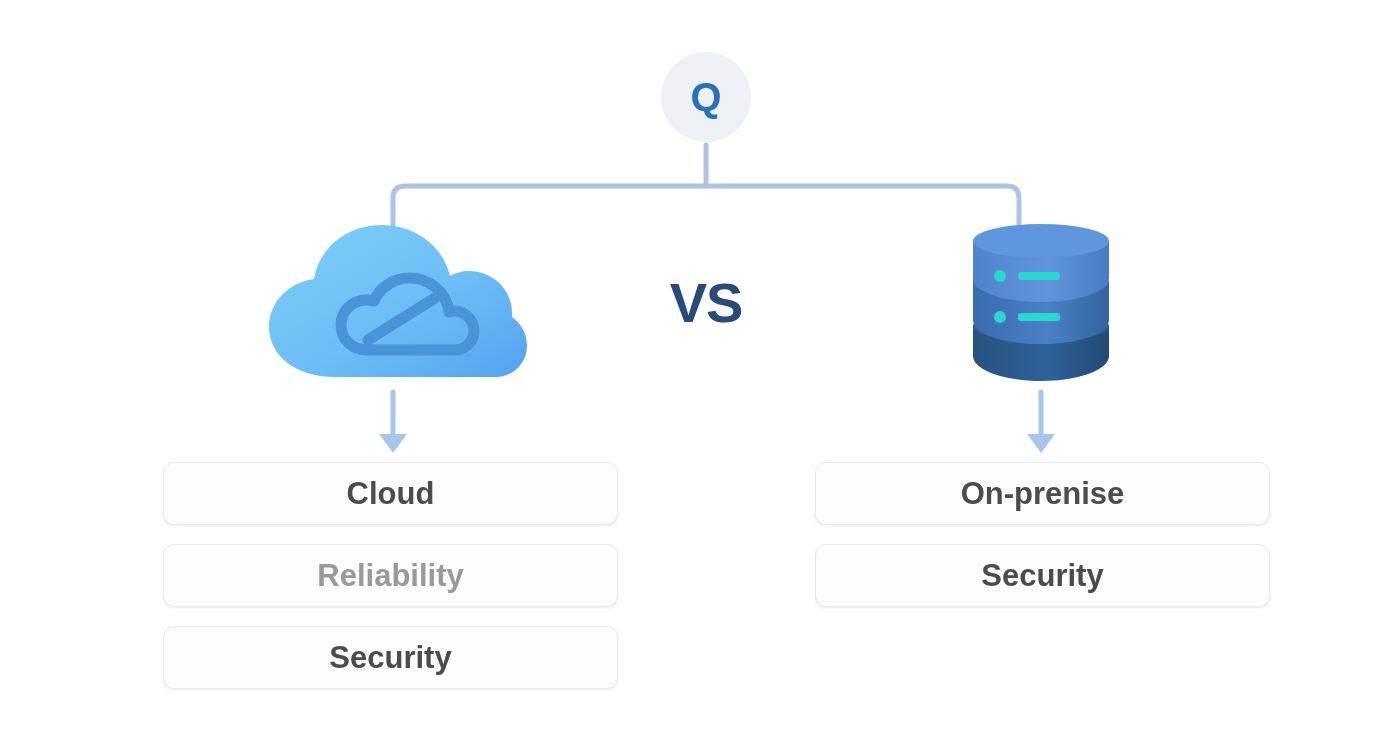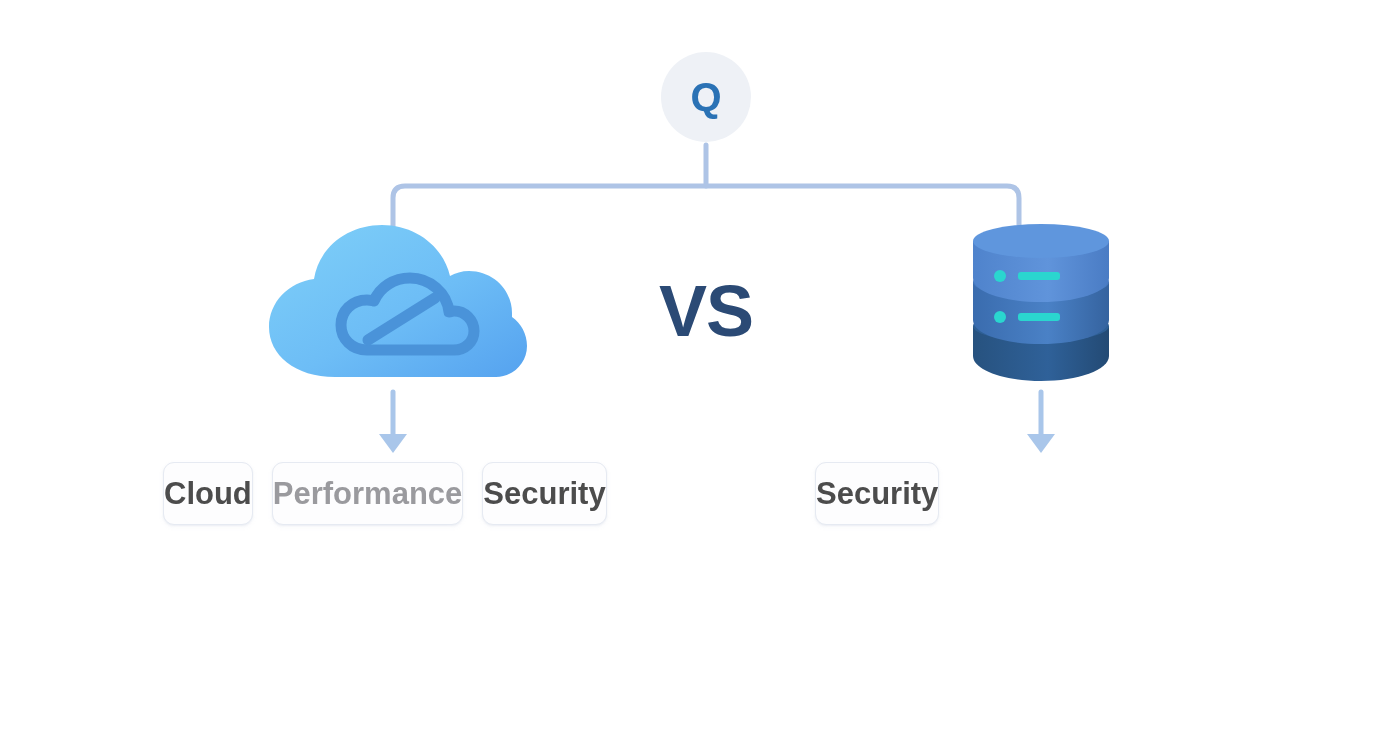--- a/index.html
+++ b/index.html
@@ -52,33 +52,33 @@
     left:963px; top:220px;
     width:156px; height:165px;
   }
 
   
   .vs-label {
     position:absolute;
     left:636px; top:275px;
     width:140px;
     text-align:center;
-    font-size:72px;
+    font-size:56px;
     font-weight:bold;
     color:#2b4a75;
     letter-spacing:-1px;
     line-height:1;
   }
 
   
   .column {
     position:absolute;
     width:455px;
     display:flex;
-    flex-direction:row;
+    flex-direction:column;
     gap:19px;
   }
   .column.left  { left:163px; top:462px; }
   .column.right { left:815px; top:462px; }
 
   .item-box {
     height:63px;
     border:1px solid #e6eaf2;
     border-radius:11px;
     background:#fdfdfe;
@@ -194,26 +194,29 @@
     <rect x="55" y="93" width="42" height="8" rx="3" fill="#2ad6cf"></rect>
   </svg>
 
   <div class="vs-label">VS</div>
 
   <div class="column left">
     <div class="item-box">
       <span class="label">Cloud</span>
     </div>
     <div class="item-box muted">
-      <span class="label">Performance</span>
+      <span class="label">Reliability</span>
     </div>
     <div class="item-box">
       <span class="label">Security</span>
     </div>
   </div>
 
   <div class="column right">
     <div class="item-box">
+      <span class="label">On-prenise</span>
+    </div>
+    <div class="item-box">
       <span class="label">Security</span>
     </div>
   </div>
 
 </div>
 
 </body></html>

